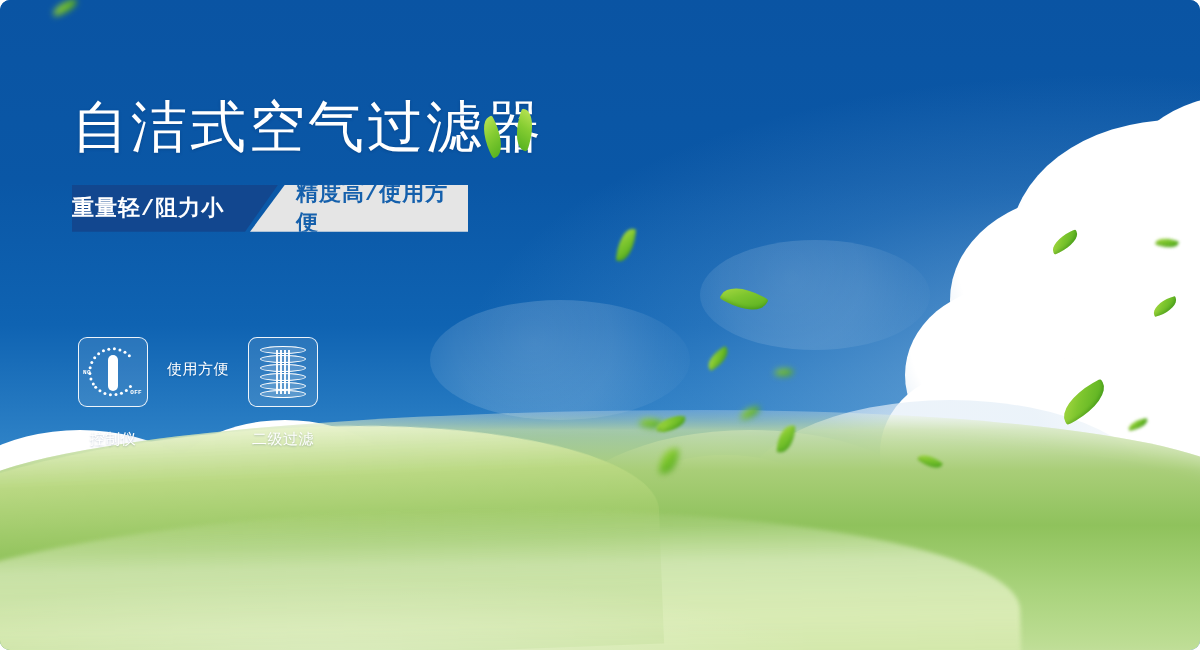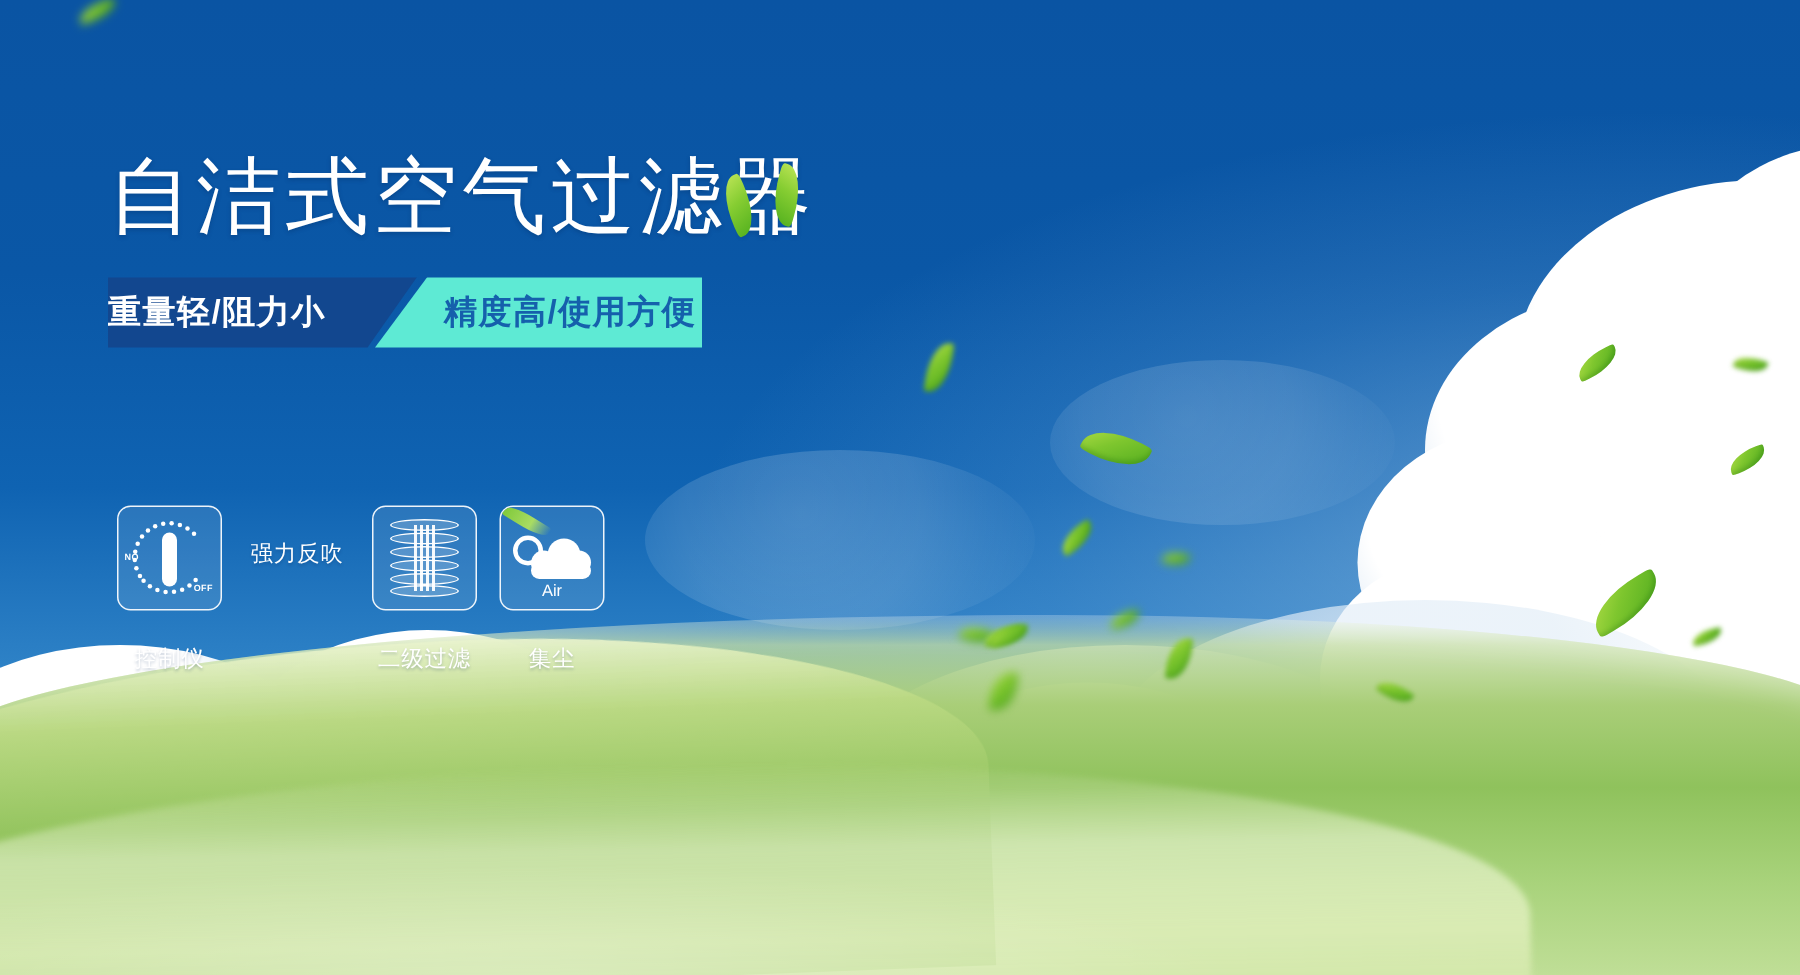--- a/index.html
+++ b/index.html
@@ -8,24 +8,25 @@
     padding: 0;
     background: #ffffff;
   }
   * { box-sizing: border-box; }
 
   .banner {
     position: relative;
     width: 1200px;
     height: 650px;
     overflow: hidden;
-    font-family: Liberation Sans, sans-serif;
+    font-family: Liberation Mono, monospace;
     background: #0b57a4;
     -webkit-user-select: none;
     user-select: none;
+    border-radius: 10px;
   }
 
   
   .sky {
     position: absolute;
     inset: 0;
     background:
       radial-gradient(ellipse 900px 420px at 92% 58%, rgba(170,205,235,0.55) 0%, rgba(120,175,225,0.22) 45%, rgba(0,0,0,0) 72%),
       radial-gradient(ellipse 800px 300px at 20% 100%, rgba(180,210,235,0.45) 0%, rgba(0,0,0,0) 70%),
       linear-gradient(180deg, #0a54a3 0%, #0a57a6 28%, #0f63b2 50%, #2d81c6 68%, #6aa9d8 82%, #a8cbe6 92%, #c9dced 100%);
@@ -180,21 +181,21 @@
     font-size: 22px;
     font-weight: 700;
     color: #ffffff;
     letter-spacing: 1px;
   }
   .sub-right {
     position: absolute;
     left: 178px; top: 0;
     height: 47px;
     width: 218px;
-    background: #5eead4;
+    background: #e5e5e5;
     clip-path: polygon(16% 0, 100% 0, 100% 100%, 0 100%);
     display: flex;
     align-items: center;
   }
   .sub-right span {
     margin-left: 46px;
     font-size: 22px;
     font-weight: 700;
     color: #1560ac;
     letter-spacing: 1px;
@@ -420,21 +421,21 @@
             <div class="dot" style="transform: translate(-4.10415px, 21.174px);"></div>
             <div class="dot" style="transform: translate(-9.56646px, 19.9129px);"></div>
             <div class="dot" style="transform: translate(-14.5614px, 17.3679px);"></div>
             <div class="dot" style="transform: translate(-18.7923px, 13.69px);"></div>
           </div>
       </div>
       <div class="feature-label">控制仪</div>
     </div>
 
     <div class="feature">
-      <div class="feature-label">强力反吹</div>
+      <div class="feature-label">使用方便</div>
     </div>
 
     <div class="feature">
       <div class="feature-box">
         <div class="coil">
           <div class="ring" style="top:0px;"></div>
           <div class="ring" style="top:9px;"></div>
           <div class="ring" style="top:18px;"></div>
           <div class="ring" style="top:27px;"></div>
           <div class="ring" style="top:36px;"></div>
@@ -442,31 +443,17 @@
           <div class="bar" style="left:16px;"></div>
           <div class="bar" style="left:20px;"></div>
           <div class="bar" style="left:24px;"></div>
           <div class="bar" style="left:28px;"></div>
         </div>
       </div>
       <div class="feature-label">二级过滤</div>
     </div>
 
 
-    <div class="feature">
-      <div class="feature-box">
-        <div class="airicon">
-          <div class="streak"></div>
-          <div class="sun"></div>
-          <div class="puff" style="left:14px; top:20px; width:17px; height:17px;"></div>
-          <div class="puff" style="left:25px; top:12px; width:22px; height:22px;"></div>
-          <div class="puff" style="left:38px; top:20px; width:16px; height:16px;"></div>
-          <div class="puff" style="left:14px; top:28px; width:40px; height:11px; border-radius:6px;"></div>
-          <div class="air-txt">Air</div>
-        </div>
-      </div>
-      <div class="feature-label">集尘</div>
-    </div>
   </div>
 
   <div class="leaf b1" style="left:660px; top:418px; width:26px; height:12px; transform:rotate(-10deg);"></div>
 
 </div>
 
 </body></html>

